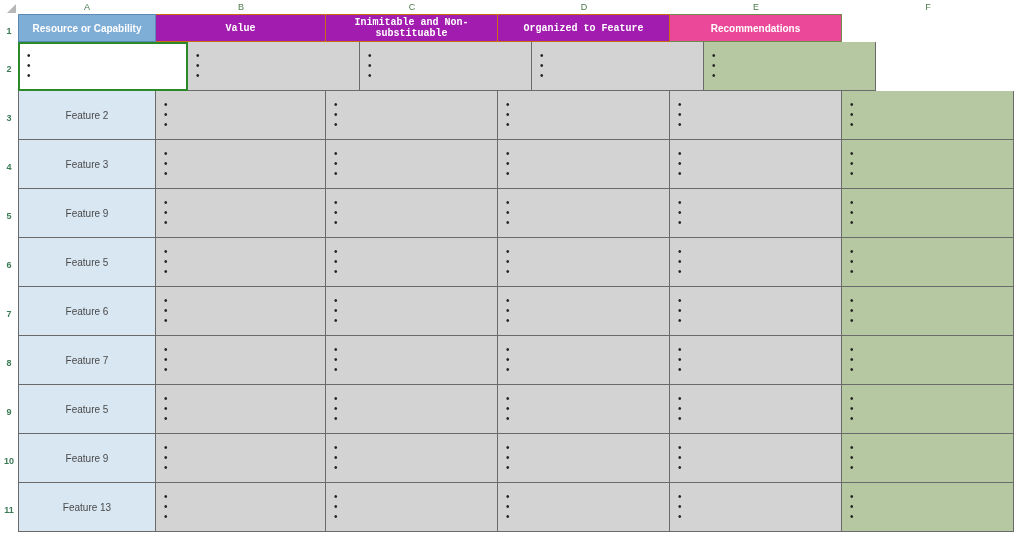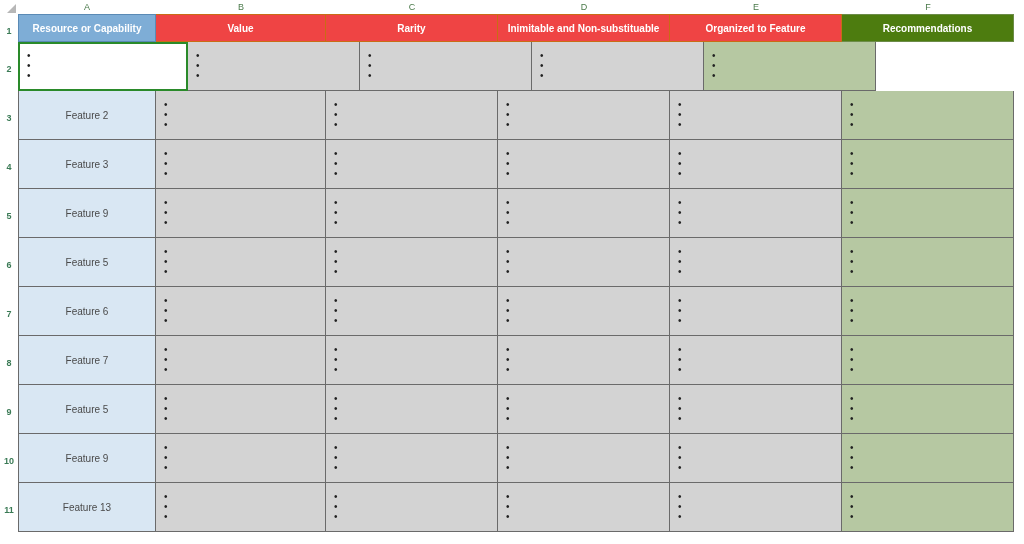--- a/index.html
+++ b/index.html
@@ -91,22 +91,22 @@
   
   .c-a { width: 138px; }
   .c-b { width: 170px; }
   .c-c { width: 172px; }
   .c-d { width: 172px; }
   .c-e { width: 172px; }
   .c-f { width: 172px; }
 
   
   .hdr-a { background: #7eadd6; border-color:#5a8ab5; }
-  .hdr-orange { background: #ef4444; border-color:#c96c16; }
-  .hdr-green  { background: #4d7c0f; border-color:#6c8c48; }
+  .hdr-orange { background: #a21caf; border-color:#c96c16;font-family:Liberation Mono, monospace; }
+  .hdr-green  { background: #ec4899; border-color:#6c8c48; }
 
   
   .body-a     { background: #d9e7f3; justify-content:center; color:#4a4a4a; font-size:10px; }
   .body-gray  { background: #d3d3d3; }
   .body-white { background: #ffffff; }
   .body-green { background: #b6c8a2; }
 
   .bullets {
     padding-left: 8px;
     line-height: 8px;
@@ -158,21 +158,20 @@
     <div class="row-index" style="height:49px">9</div>
     <div class="row-index" style="height:49px">10</div>
     <div class="row-index" style="height:49px">11</div>
   </div>
 
   <div class="grid">
 
     <div class="hdr-row">
       <div class="cell hdr-cell hdr-a c-a">Resource or Capability</div>
       <div class="cell hdr-cell hdr-orange c-b">Value</div>
-      <div class="cell hdr-cell hdr-orange c-c">Rarity</div>
       <div class="cell hdr-cell hdr-orange c-d">Inimitable and Non-substituable</div>
       <div class="cell hdr-cell hdr-orange c-e">Organized to Feature</div>
       <div class="cell hdr-cell hdr-green  c-f">Recommendations</div>
     </div>
 
     <div class="data-row">
       <div class="cell body-white c-b" style="outline:2px solid #2a8a2a; outline-offset:-2px;">
         <div class="bullets">
             <span>•</span>
             <span>•</span>

